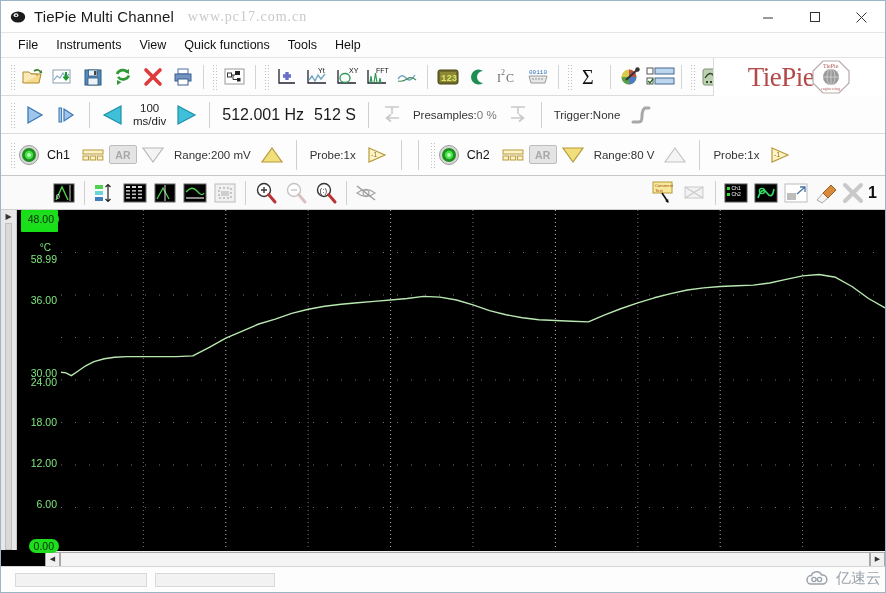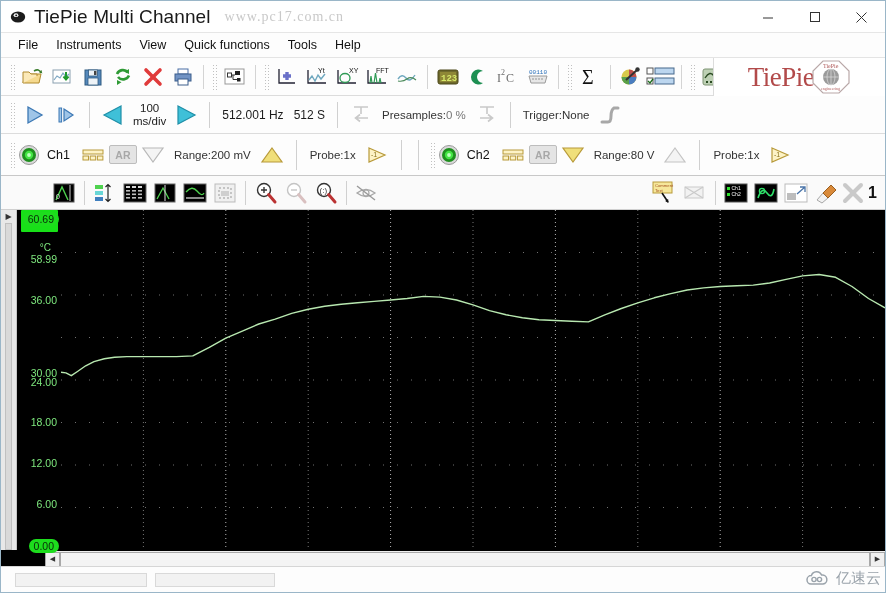--- a/index.html
+++ b/index.html
@@ -23,21 +23,21 @@
   .titlebar {
     height: 32px; display: flex; align-items: center;
     background: #ffffff; border-bottom: 1px solid #e6e6e6;
     position: relative;
   }
   .app-icon {
     width: 16px; height: 16px; margin-left: 9px; margin-right: 8px;
     flex: 0 0 auto;
   }
   .title-text {
-    font-size: 19px; color: #1a1a1a; letter-spacing: .1px;
+    font-size: 15px; color: #1a1a1a; letter-spacing: .1px;
   }
   .watermark-url {
     font-family: "Liberation Serif", serif;
     font-size: 14px; color: #c9c9c9; margin-left: 14px;
     letter-spacing: 1px;
   }
   .winbtns { position: absolute; right: 0; top: 0; height: 32px; display: flex; }
   .winbtn {
     width: 47px; height: 32px; display:flex; align-items:center; justify-content:center;
     font-size: 14px; color: #2b2b2b; background: transparent;
@@ -84,21 +84,21 @@
   .ctrlbar {
     height: 38px; display:flex; align-items:center;
     background:#fdfdfd; border-bottom:1px solid #dcdcdc; padding-left:6px;
   }
   .ctrl-sep { width:1px; height:26px; background:#d0d0d0; margin:0 7px; flex:0 0 auto;}
   .cbtn { width:32px;height:30px;display:flex;align-items:center;justify-content:center;flex:0 0 auto;}
   .two-line {
     display:flex; flex-direction:column; align-items:center; justify-content:center;
     font-size:11.5px; color:#222; line-height:13px; padding:0 4px; flex:0 0 auto;
   }
-  .inline-val { font-size:12px; color:#1b1b1b; padding: 0 5px; white-space:nowrap; flex:0 0 auto;}
+  .inline-val { font-size:16px; color:#1b1b1b; padding: 0 5px; white-space:nowrap; flex:0 0 auto;}
   .lbl-two {
     display:flex;flex-direction:row; font-size:11.5px; color:#333; line-height:14px;
     padding:0 5px; flex:0 0 auto;
   }
 
   
   .chanbar {
     height: 42px; display:flex; align-items:center;
     background:#fdfdfd; border-bottom:1px solid #c8c8c8; padding-left:6px;
   }
@@ -762,21 +762,21 @@
         <div class="y-greenblock"></div>
         <div id="y-labels">
             <div class="y-lbl hl" style="top: 329px;">0.00</div>
             <div class="y-lbl" style="top: 288.125px;">6.00</div>
             <div class="y-lbl" style="top: 247.25px;">12.00</div>
             <div class="y-lbl" style="top: 206.375px;">18.00</div>
             <div class="y-lbl" style="top: 165.5px;">24.00</div>
             <div class="y-lbl" style="top: 124.625px; margin-top: 32px;">30.00</div>
             <div class="y-lbl" style="top: 83.75px;">36.00</div>
             <div class="y-lbl" style="top: 42.875px;">58.99</div>
-            <div class="y-lbl hl" style="top: 2px;">60.69</div>
+            <div class="y-lbl hl" style="top: 2px;">48.00</div>
             <div class="y-unit" style="top: 32px;">°C</div>
           </div>
       </div>
 
       <div class="plotarea">
         <svg class="plotgrid" id="plot-svg" width="100%" height="100%" preserveAspectRatio="none" viewBox="0 0 824 340">
             <line x1="82.4" x2="82.4" y1="0" y2="340" stroke="#d8d8d8" stroke-width="1" stroke-dasharray="1 3" opacity=".55"></line>
             <line x1="164.8" x2="164.8" y1="0" y2="340" stroke="#d8d8d8" stroke-width="1" stroke-dasharray="1 3" opacity=".85"></line>
             <line x1="247.2" x2="247.2" y1="0" y2="340" stroke="#d8d8d8" stroke-width="1" stroke-dasharray="1 3" opacity=".55"></line>
             <line x1="329.6" x2="329.6" y1="0" y2="340" stroke="#d8d8d8" stroke-width="1" stroke-dasharray="1 3" opacity=".85"></line>

